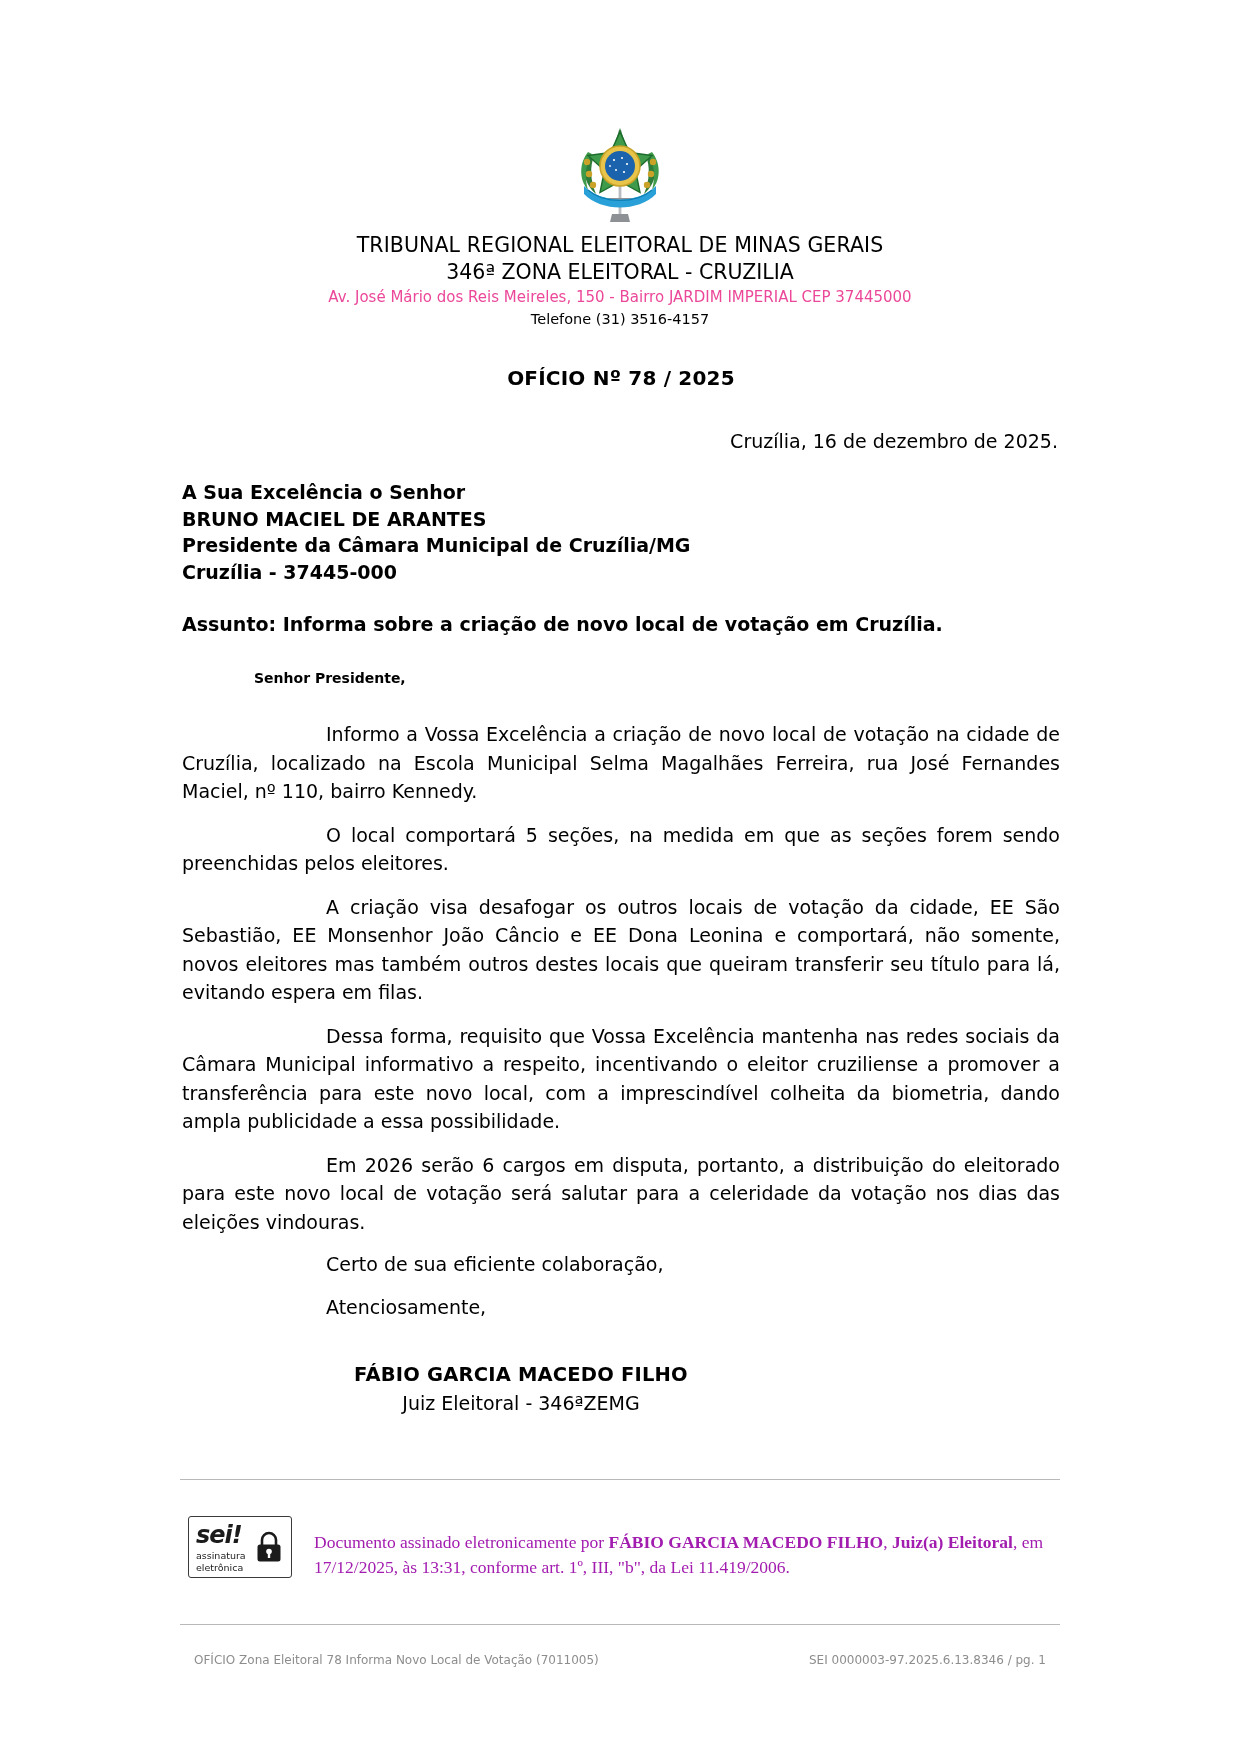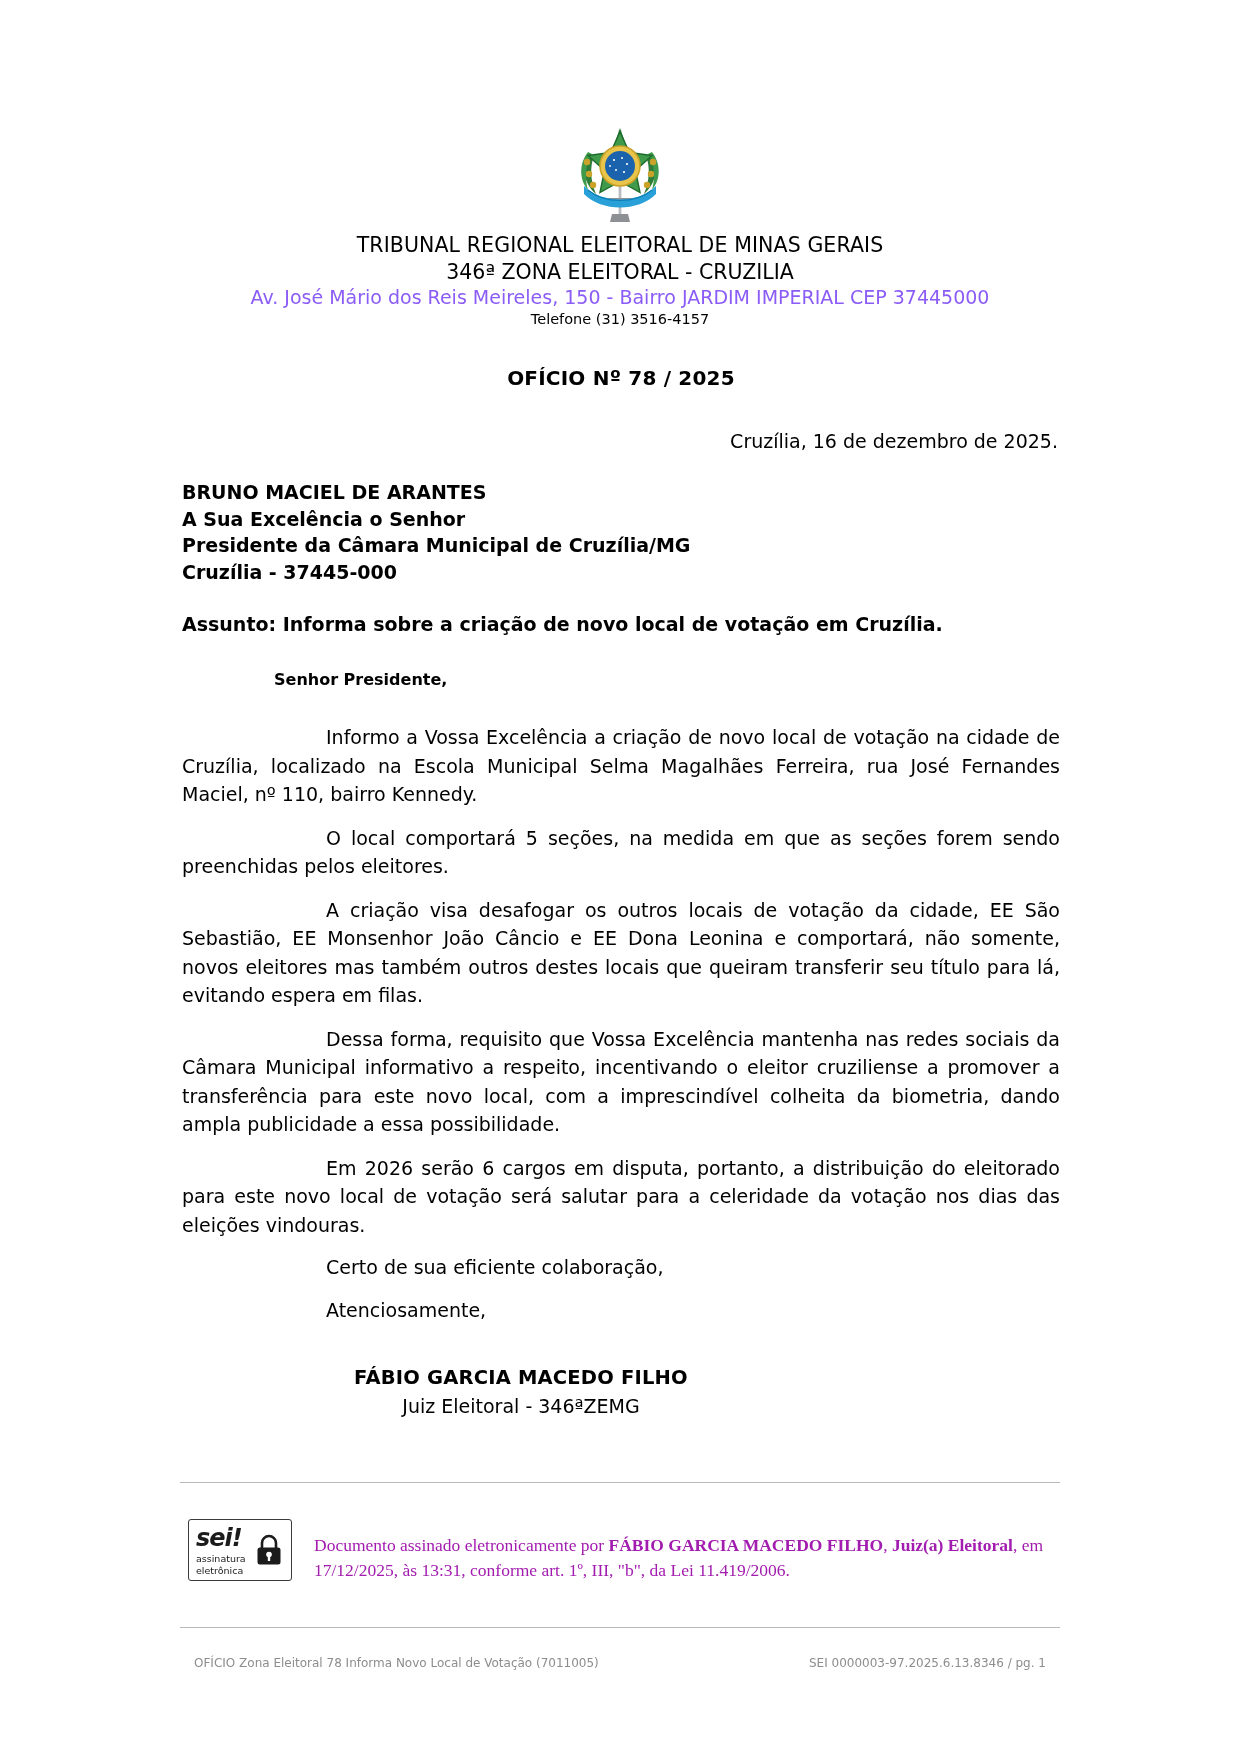--- a/index.html
+++ b/index.html
@@ -35,23 +35,23 @@
     line-height: 27px;
     color: #000;
     letter-spacing: 0.1px;
   }
   .header .zona {
     font-size: 20.5px;
     line-height: 27px;
     color: #000;
   }
   .header .addr {
-    font-size: 19px;
+    font-size: 15px;
     line-height: 22px;
-    color: #8b5cf6;
+    color: #ec4899;
   }
   .header .fone {
     font-size: 14.5px;
     line-height: 22px;
     color: #000;
   }
 
   
   .content {
     margin: 0 auto;
@@ -84,23 +84,23 @@
 
   .subject {
     margin-top: 26px;
     font-weight: bold;
     font-size: 19px;
     line-height: 26px;
   }
 
   .salutation {
     margin-top: 33px;
-    margin-left: 92px;
-    font-weight: bold;
-    font-size: 16px;
+    margin-left: 72px;
+    font-weight: bold;
+    font-size: 14px;
   }
 
   .para {
     margin-top: 18px;
     font-size: 19px;
     line-height: 28.5px;
     text-align: justify;
     text-indent: 144px;
     hyphens: none;
   }
@@ -274,22 +274,22 @@
     <div class="fone">Telefone (31) 3516-4157</div>
   </div>
 
   <div class="content">
 
     <div class="oficio-title">OFÍCIO Nº 78 / 2025</div>
 
     <div class="date-line">Cruzília, 16 de dezembro de 2025.</div>
 
     <div class="addressee">
+      <div>A Sua Excelência o Senhor</div>
       <div>BRUNO MACIEL DE ARANTES</div>
-      <div>A Sua Excelência o Senhor</div>
       <div>Presidente da Câmara Municipal de Cruzília/MG</div>
       <div>Cruzília - 37445-000</div>
     </div>
 
     <div class="subject">Assunto: Informa sobre a criação de novo local de votação em Cruzília.</div>
 
     <div class="salutation">Senhor Presidente,</div>
 
     <div class="para first">Informo a Vossa Excelência a criação de novo local de votação na cidade de Cruzília, localizado na Escola Municipal Selma Magalhães Ferreira, rua José Fernandes Maciel, nº 110, bairro Kennedy.</div>
     <div class="para tight">O local comportará 5 seções, na medida em que as seções forem sendo preenchidas pelos eleitores.</div>

